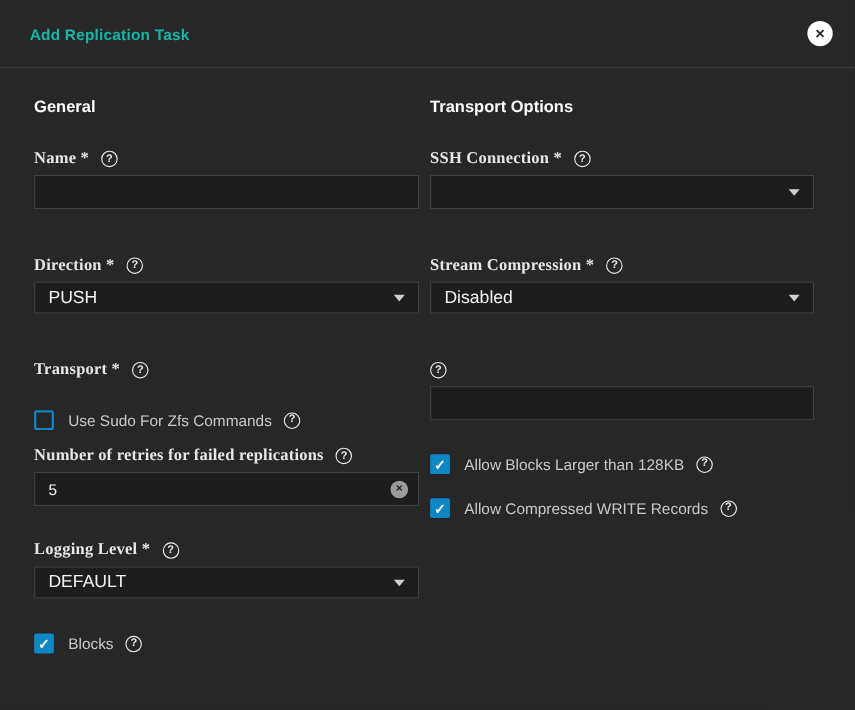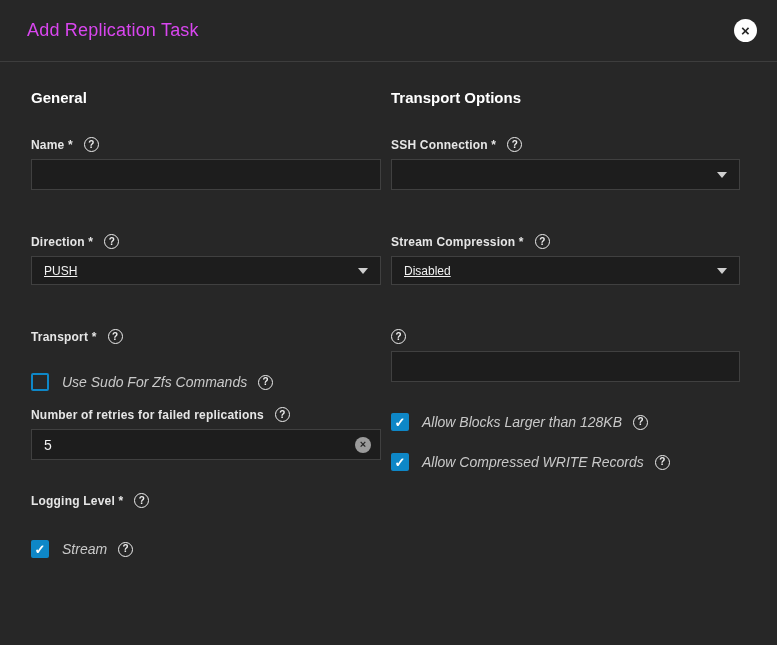--- a/index.html
+++ b/index.html
@@ -9,37 +9,37 @@
     font-family:"Liberation Sans", sans-serif;
     overflow:hidden;
     -webkit-font-smoothing:antialiased;
   }
   .dialog-header {
     height:62px;
     display:flex; align-items:center; justify-content:space-between;
     padding:0 20px 0 27px;
     border-bottom:1px solid #3d3d3d;
   }
-  .dialog-title { color:#d946ef; font-size:18px; font-weight:normal; letter-spacing:.2px; }
+  .dialog-title { color:#14b8a6; font-size:14px; font-weight:bold; letter-spacing:.2px; }
   .close-btn {
     width:23px; height:23px; border-radius:50%;
     background:#ffffff; color:#272727;
     display:flex; align-items:center; justify-content:center;
     font-size:15px; font-weight:bold; line-height:1; cursor:pointer;
     user-select:none;
   }
   .content { display:flex; gap:10px; padding:0 24px 0 31px; }
   .col { width:350px; flex:0 0 auto; }
   .col.right { width:349px; }
   .section-heading { color:#ffffff; font-size:15px; font-weight:bold; margin-top:27px; }
 
   .field-group { margin-top:44px; }
   .field-group.first { margin-top:31px; }
   .label-row { display:flex; align-items:center; gap:11px; margin-bottom:7px; height:15px; }
-  .field-label { color:#e6e6e6; font-size:12px; font-weight:bold; letter-spacing:.2px; white-space:nowrap; }
+  .field-label { color:#e6e6e6; font-size:15px; font-weight:bold; letter-spacing:.2px; white-space:nowrap;font-family:Liberation Serif, serif; }
   .help-icon {
     width:15px; height:15px; flex:0 0 auto;
     border:1px solid #ededed; border-radius:50%;
     color:#ededed; display:inline-flex; align-items:center; justify-content:center;
     font-size:10px; font-weight:bold; line-height:1; cursor:pointer;
   }
   .text-input {
     display:block; width:100%; height:31px;
     background:#1d1d1d; border:1px solid #404040;
     color:#f2f2f2; font-size:14px; padding:0 12px;
@@ -52,38 +52,38 @@
     width:16px; height:16px; border-radius:50%;
     background:#9b9b9b; color:#262626;
     display:flex; align-items:center; justify-content:center;
     font-size:11px; font-weight:bold; line-height:1; cursor:pointer;
   }
   .select {
     height:29px; background:#1d1d1d; border:1px solid #404040;
     display:flex; align-items:center; justify-content:space-between;
     padding:0 12px; cursor:pointer;
   }
-  .select-value { color:#f2f2f2; font-size:12px; min-height:14px;text-decoration:underline; }
+  .select-value { color:#f2f2f2; font-size:16px; min-height:14px; }
   .caret-icon {
     width:0; height:0; flex:0 0 auto;
     border-left:5px solid transparent; border-right:5px solid transparent;
     border-top:6px solid #cfcfcf;
   }
   .checkbox-row { display:flex; align-items:center; gap:13px; }
   .checkbox-row.after-select { margin-top:29px; }
   .checkbox-row.after-input { margin-top:31px; }
   .checkbox-row.stacked { margin-top:22px; }
   .checkbox-row.bottom { margin-top:32px; }
   .checkbox {
     width:18px; height:18px; border-radius:2px; flex:0 0 auto;
     display:flex; align-items:center; justify-content:center; cursor:pointer;
   }
   .checkbox.unchecked { border:2px solid #0e87c7; background:transparent; }
   .checkbox.checked { background:#0e87c7; color:#ffffff; font-size:13px; font-weight:bold; line-height:1; }
-  .checkbox-label { color:#c9c9c9; font-size:14px; cursor:pointer;font-style:italic; }
+  .checkbox-label { color:#c9c9c9; font-size:14px; cursor:pointer; }
   .checkbox-help { margin-left:-2px; }
 </style>
 </head>
 <body>
 
 <div class="dialog-header">
   <div class="dialog-title">Add Replication Task</div>
   <div class="close-btn">×</div>
 </div>
 
@@ -133,25 +133,29 @@
         <input class="text-input" type="text" value="5" style="">
         <span class="clear-btn">×</span>
       </div>
     </div>
 
     <div class="field-group" style="margin-top:33px;text-align:center;">
       <div class="label-row">
         <span class="field-label">Logging Level *</span>
         <span class="help-icon">?</span>
       </div>
+      <div class="select">
+        <span class="select-value">DEFAULT</span>
+        <span class="caret-icon"></span>
+      </div>
     </div>
 
     <div class="checkbox-row bottom">
       <span class="checkbox checked">✓</span>
-      <span class="checkbox-label">Stream</span>
+      <span class="checkbox-label">Blocks</span>
       <span class="help-icon checkbox-help">?</span>
     </div>
   </div>
 
   <div class="col right">
     <div class="section-heading">Transport Options</div>
 
     <div class="field-group first">
       <div class="label-row">
         <span class="field-label">SSH Connection *</span>

